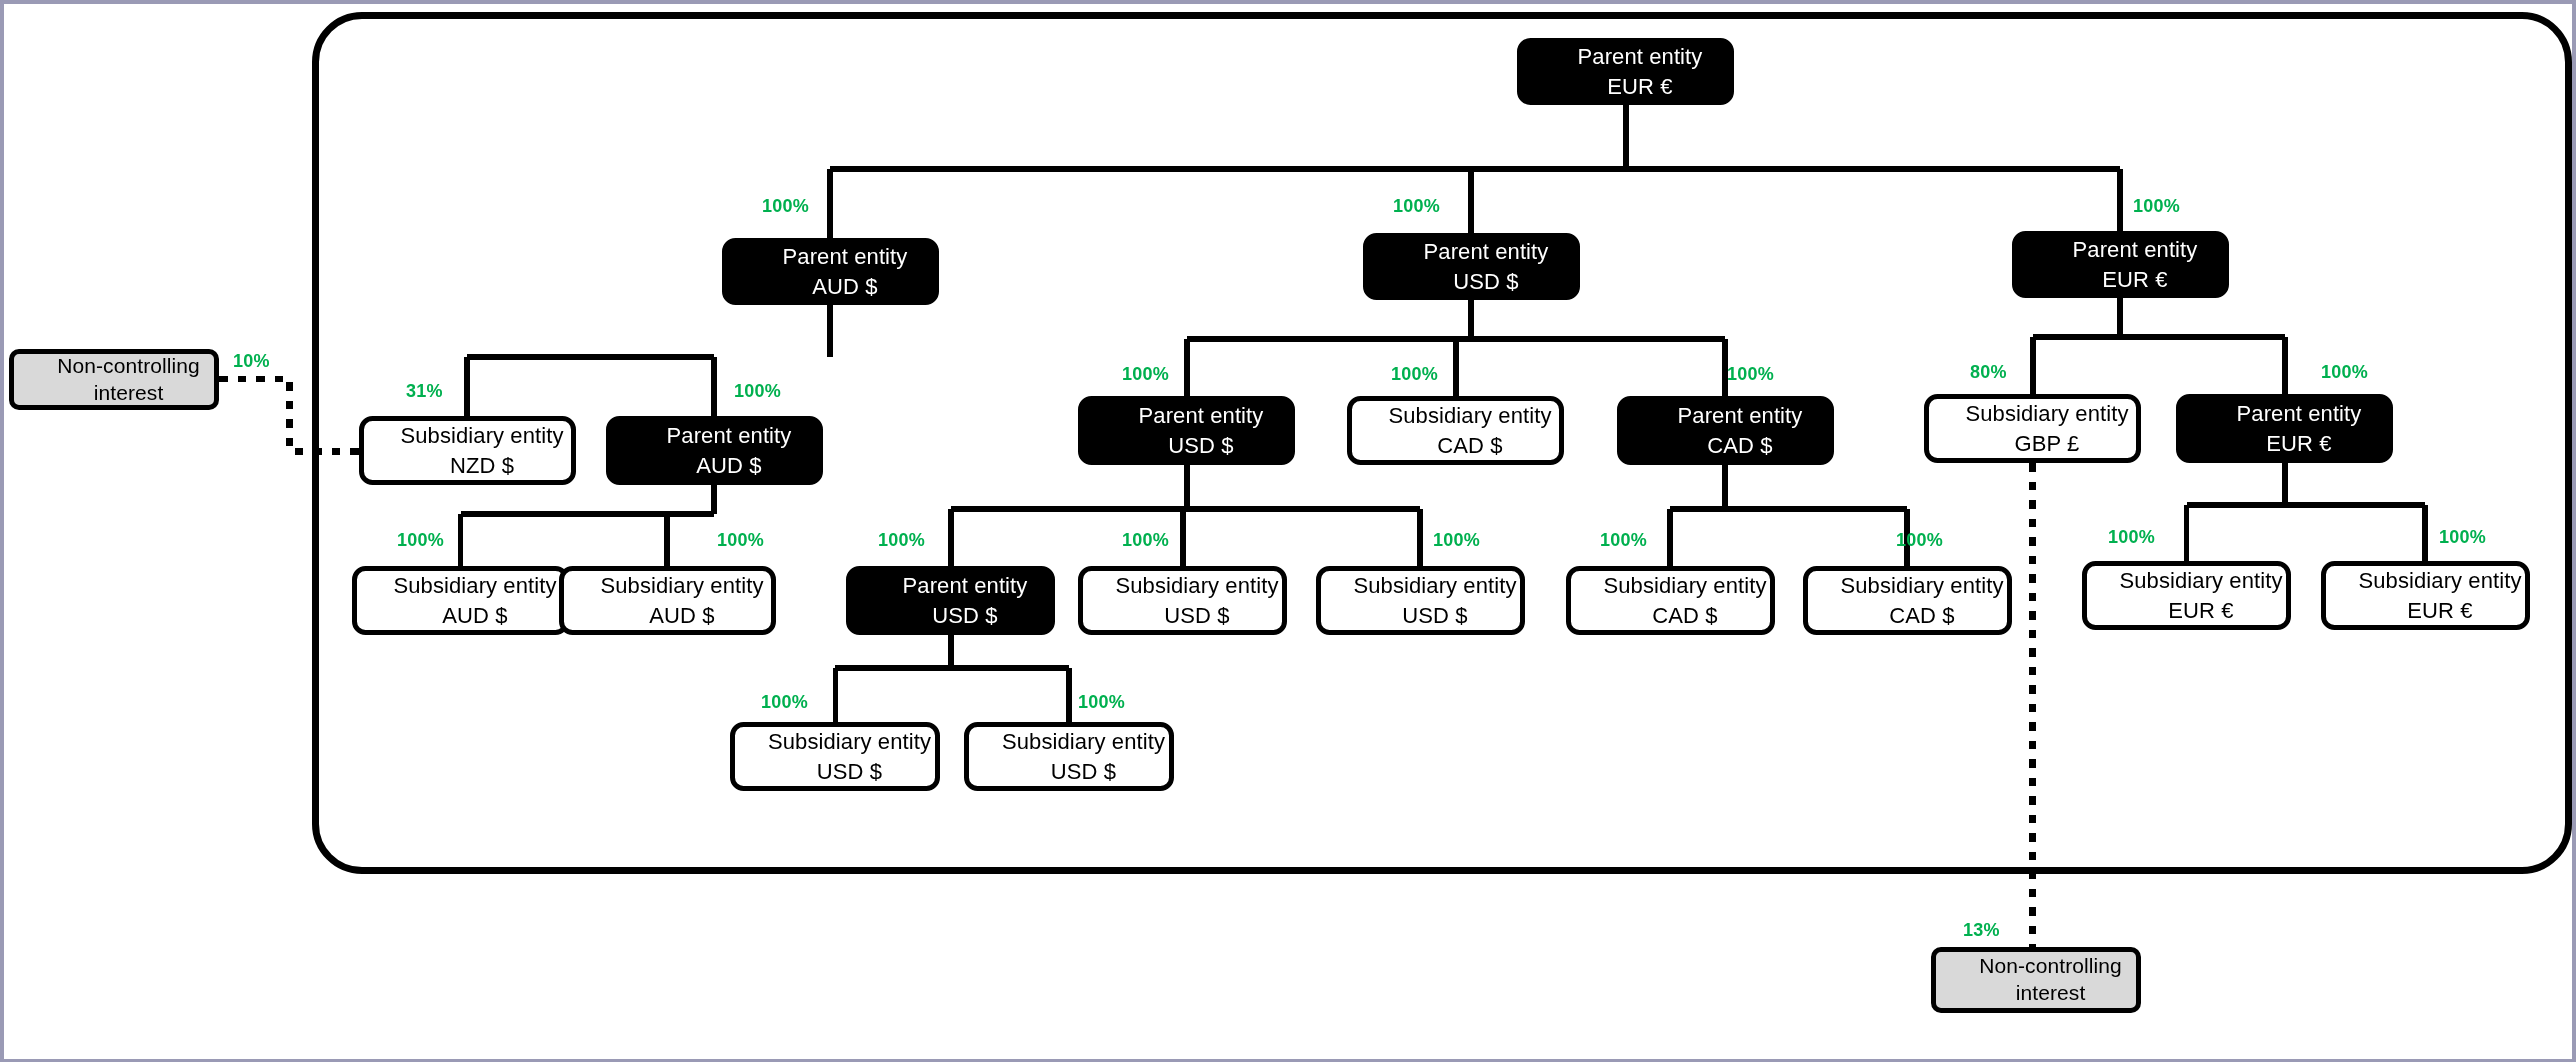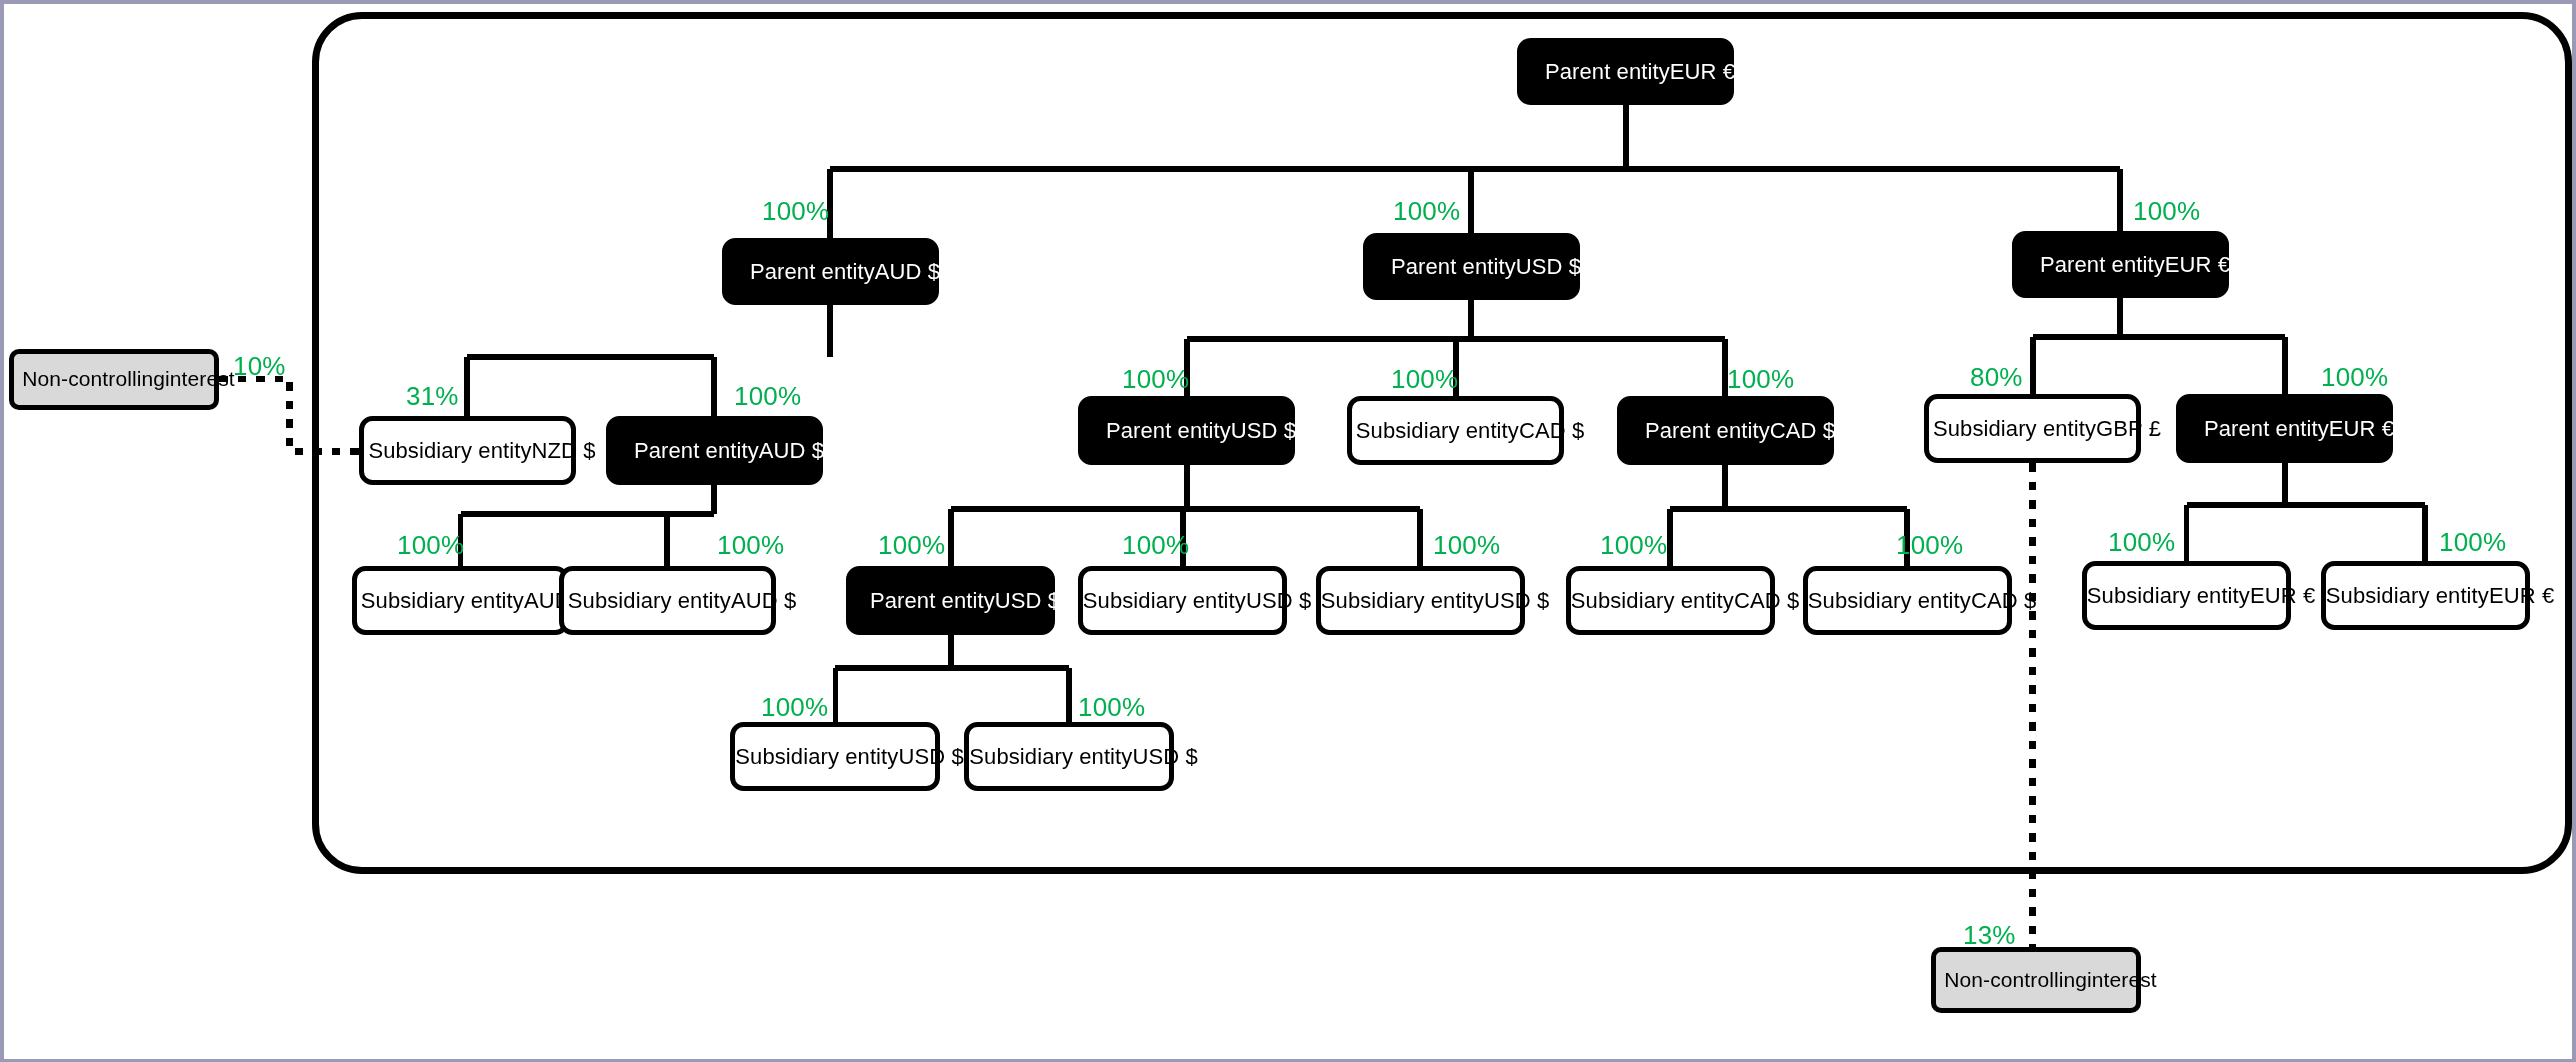--- a/index.html
+++ b/index.html
@@ -37,21 +37,21 @@
     border-radius: 50px;
     box-sizing: border-box;
     background: transparent;
   }
   
   .node {
     position: absolute;
     box-sizing: border-box;
     border-radius: 13.5px;
     display: flex;
-    flex-direction: row;
+    flex-direction: column;
     align-items: center;
     justify-content: center;
     text-align: center;
     line-height: 1.34;
     font-size: 22px;
     letter-spacing: 0.1px;
     padding-left: 29px;
   }
   .node .line1, .node .line2 { display: block; white-space: nowrap; }
   .node.parent {
@@ -69,22 +69,22 @@
     color: #000000;
     border: 5.9px solid #000000;
     border-radius: 10px;
     font-size: 21px;
     line-height: 1.28;
   }
   
   .pct {
     position: absolute;
     color: #00b04f;
-    font-size: 26px;
-    font-weight: normal;
+    font-size: 18px;
+    font-weight: bold;
     white-space: nowrap;
     letter-spacing: 0.2px;
   }
 </style>
 </head>
 <body>
 
 <div id="page">
   <div id="canvas">
 

